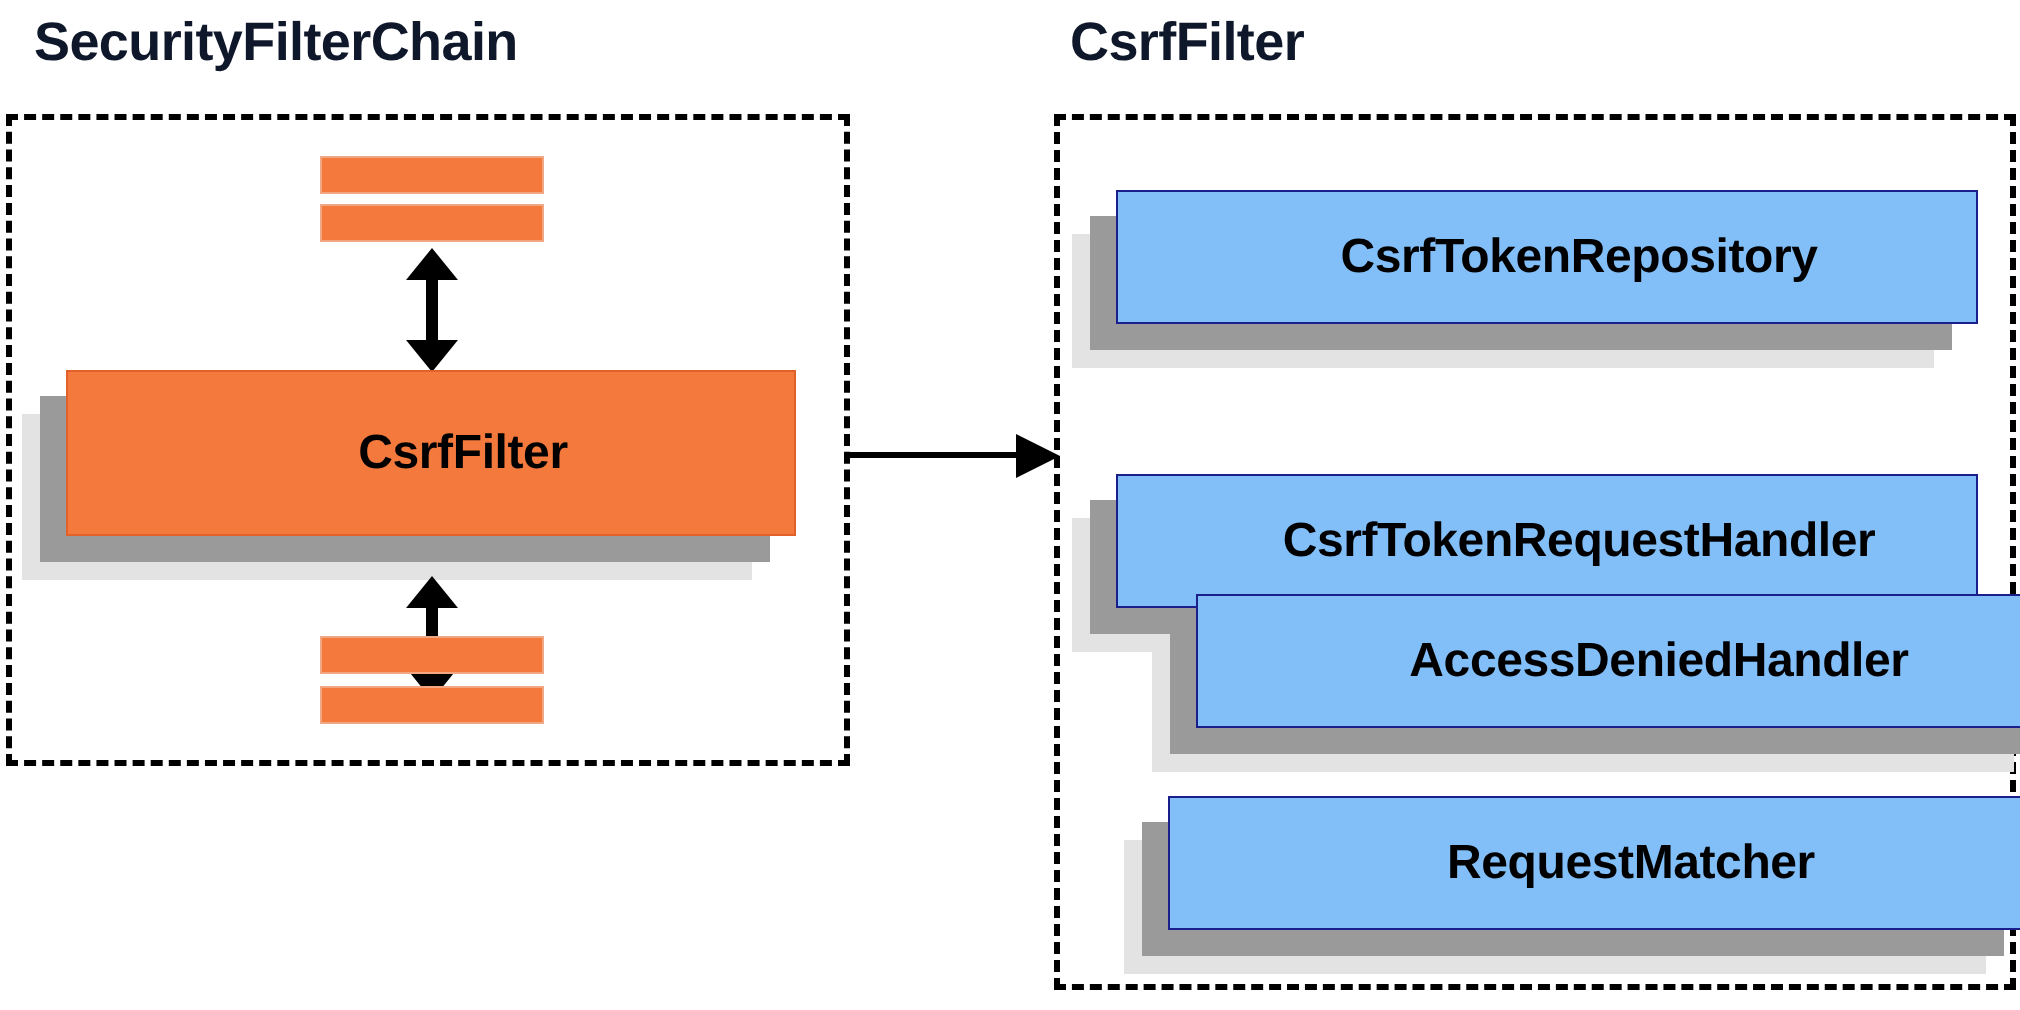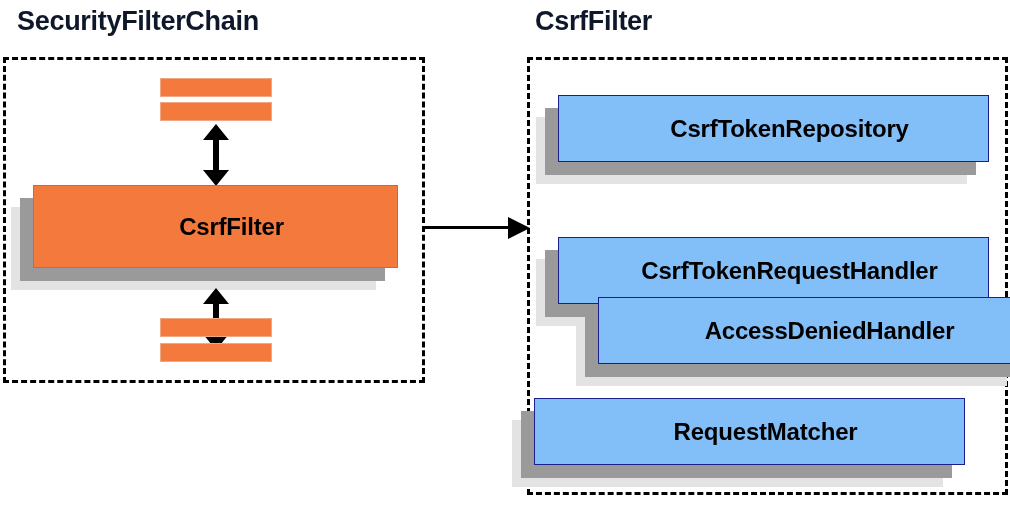--- a/index.html
+++ b/index.html
@@ -204,21 +204,21 @@
   </div>
 
   <div class="node" style="left:536px; top:319px; width:431px; height:67px;margin-left:40px;">
     <div class="shadow-far"></div>
     <div class="shadow-near"></div>
     <div class="face face-blue">
       <span>AccessDeniedHandler</span>
     </div>
   </div>
 
-  <div class="node" style="left:512px; top:420px; width:431px; height:67px;">
+  <div class="node" style="left:562px; top:420px; width:431px; height:67px;">
     <div class="shadow-far"></div>
     <div class="shadow-near"></div>
     <div class="face face-blue">
       <span>RequestMatcher</span>
     </div>
   </div>
 
 </div>
 
 </body></html>

